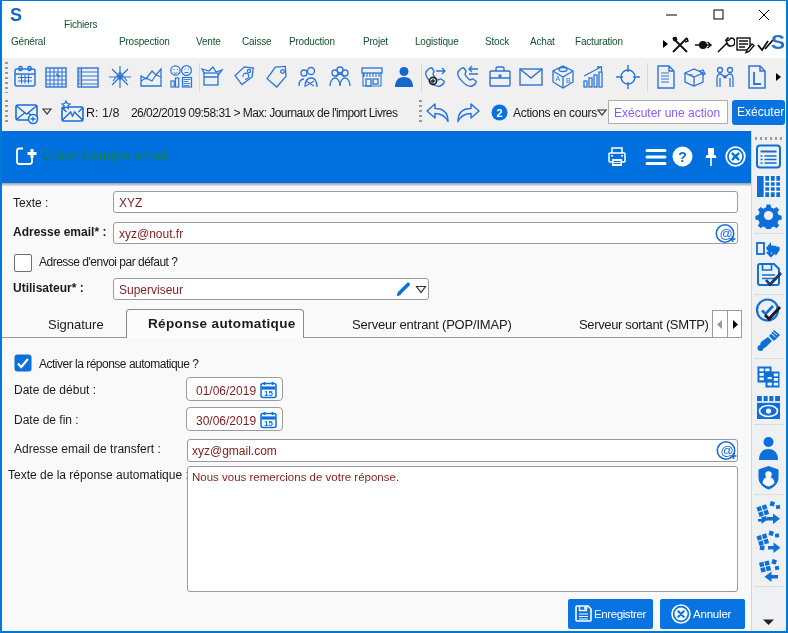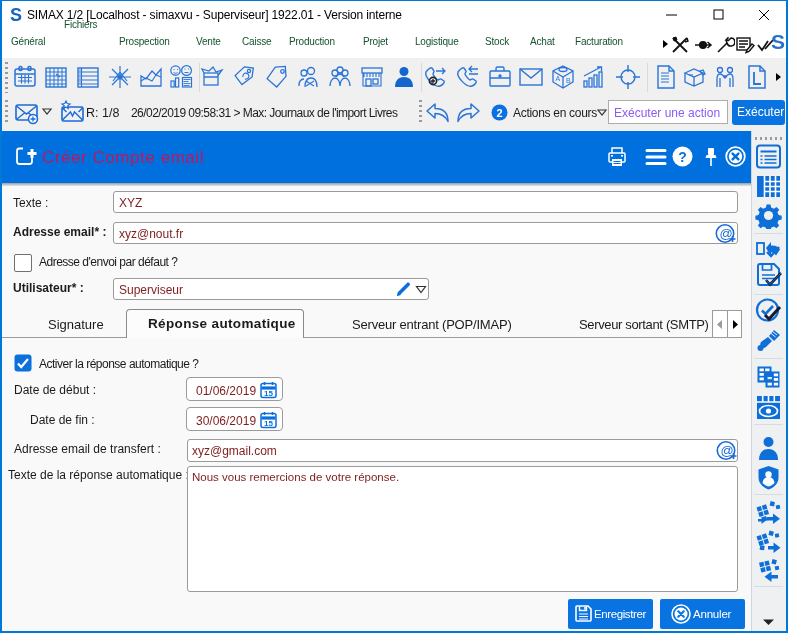--- a/index.html
+++ b/index.html
@@ -14,21 +14,20 @@
 </style></head>
 <body>
 <div id="win">
 
 <div class="abs" style="left:0;top:0;width:788px;height:29px;background:#ffffff;border-top:1px solid #0078d7;"></div>
 <div class="abs" style="left:10px;top:6px;width:17px;height:17px;">
 <svg width="17" height="17" viewBox="0 0 17 17">
         <text x="0" y="15" font-family="Liberation Sans" font-weight="bold" font-size="18" fill="#1565c0">S</text>
       </svg>
 </div>
-<div class="abs" style="left:27px;top:8px;font-size:12px;color:#000;white-space:nowrap;letter-spacing:-0.15px;">SIMAX 1/2 [Localhost - simaxvu - Superviseur] 1922.01 - Version interne</div>
 <svg class="abs" style="left:666px;top:9px;" width="12" height="12" viewBox="0 0 12 12">
       <line x1="0" y1="6" x2="11" y2="6" stroke="#000" stroke-width="1"></line>
     </svg>
 <svg class="abs" style="left:713px;top:9px;" width="12" height="12" viewBox="0 0 12 12">
       <rect x="1" y="1" width="9" height="9" fill="none" stroke="#000" stroke-width="1"></rect>
     </svg>
 <svg class="abs" style="left:758px;top:9px;" width="12" height="12" viewBox="0 0 12 12">
       <path d="M1 1 L11 11 M11 1 L1 11" stroke="#000" stroke-width="1" fill="none"></path>
     </svg>
 
@@ -252,21 +251,21 @@
 <div class="abs" style="left:732px;top:100px;width:53px;height:25px;background:#0873e1;border-radius:3px;"></div>
 <div class="abs" style="left:737px;top:105px;font-size:12px;color:#fff;white-space:nowrap;">Exécuter</div>
 
 <div class="abs" style="left:0;top:131px;width:751px;height:52px;background:#0170df;"></div>
 <div class="abs" id="hdricon" style="left:14px;top:145px;">
 <svg width="24" height="24" viewBox="0 0 24 24" fill="none" stroke="#fff" stroke-width="1.8">
  <path d="M9 3.5H5.5A2.5 2.5 0 0 0 3 6v10.5A2.5 2.5 0 0 0 5.5 19h10A2.5 2.5 0 0 0 18 16.5V13"></path>
  <path d="M13.5 8.5h9M18 4v9" stroke-width="3"></path>
       </svg>
 </div>
-<div class="abs" style="left:42px;top:148px;font-size:17px;letter-spacing:0.55px;color:#be185d;white-space:nowrap;">Créer Compte email</div>
+<div class="abs" style="left:42px;top:148px;font-size:13px;letter-spacing:0.55px;color:#15803d;white-space:nowrap;">Créer Compte email</div>
 <div class="abs" id="hdrbtns" style="left:600px;top:131px;">
 <svg style="position:absolute;left:5px;top:14px;" width="24" height="24" viewBox="0 0 24 24" fill="none" stroke="#fff" stroke-width="1.5">
  <path d="M7 8V3h10v5"></path>
         <rect x="4" y="8" width="16" height="9" rx="1"></rect>
         <path d="M7 14h10v7H7z" fill="#fff" stroke="none"></path>
         <path d="M8.5 16.5h7M8.5 18.5h7" stroke="#0170df" stroke-width="1"></path>
  <rect x="6" y="10" width="2" height="1.6" fill="#fff" stroke="none"></rect>
         <rect x="16" y="10" width="2" height="1.6" fill="#fff" stroke="none"></rect>
       </svg>
 <svg style="position:absolute;left:45px;top:16px;" width="22" height="20" viewBox="0 0 22 20" stroke="#fff" stroke-width="3" stroke-linecap="round">
@@ -343,21 +342,21 @@
 <div class="lbl" style="left:14px;top:383px;">Date de début :</div>
 <div class="inp" style="left:186px;top:377px;width:97px;height:24px;border-radius:4px;"></div>
 <div class="itx" style="left:196px;top:384px;">01/06/2019</div>
 <div class="abs" id="cal1" style="left:260px;top:381px;"><svg width="17" height="18" viewBox="0 0 17 18">
  <rect x="1" y="2.5" width="15" height="14" rx="2" fill="none" stroke="#0b6fdc" stroke-width="1.5"></rect>
  <path d="M1.5 7h14" stroke="#0b6fdc" stroke-width="3.2"></path>
  <path d="M4.5 1v3M12.5 1v3" stroke="#0b6fdc" stroke-width="1.6"></path>
  <text x="4" y="15" font-size="8" font-weight="bold" fill="#0b6fdc" font-family="Liberation Sans">15</text>
       </svg></div>
 
-<div class="lbl" style="left:14px;top:413px;margin-left:16px;">Date de fin :</div>
+<div class="lbl" style="left:14px;top:413px;">Date de fin :</div>
 <div class="inp" style="left:186px;top:407px;width:97px;height:24px;border-radius:4px;"></div>
 <div class="itx" style="left:196px;top:414px;">30/06/2019</div>
 <div class="abs" id="cal2" style="left:260px;top:411px;"><svg width="17" height="18" viewBox="0 0 17 18">
  <rect x="1" y="2.5" width="15" height="14" rx="2" fill="none" stroke="#0b6fdc" stroke-width="1.5"></rect>
  <path d="M1.5 7h14" stroke="#0b6fdc" stroke-width="3.2"></path>
  <path d="M4.5 1v3M12.5 1v3" stroke="#0b6fdc" stroke-width="1.6"></path>
  <text x="4" y="15" font-size="8" font-weight="bold" fill="#0b6fdc" font-family="Liberation Sans">15</text>
       </svg></div>
 
 <div class="lbl" style="left:14px;top:442px;">Adresse email de transfert :</div>

